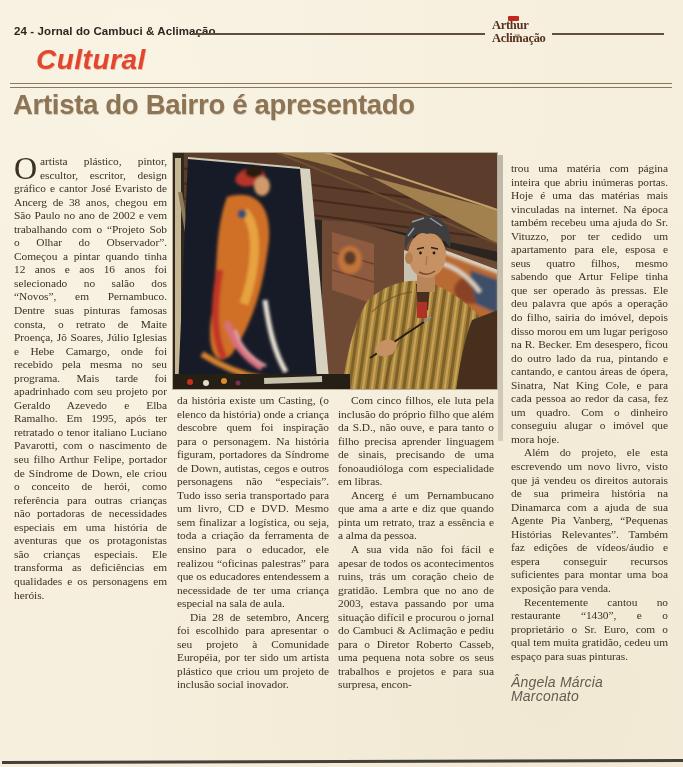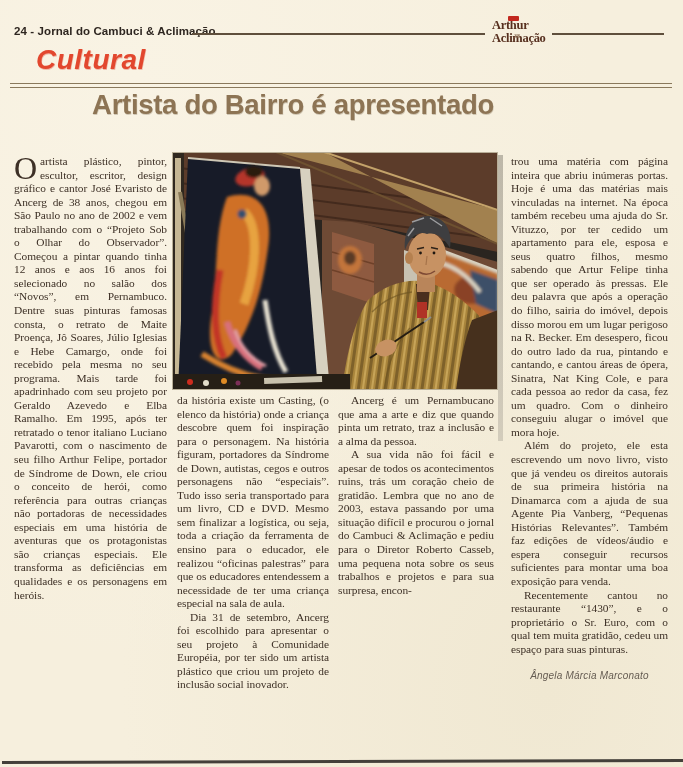--- a/index.html
+++ b/index.html
@@ -35,48 +35,47 @@
     margin-left:24px;
   }
   .double-rule { position:absolute; left:10px; top:83px; width:662px; height:3px;
     border-top:1px solid #8a795c; border-bottom:1px solid #8a795c; }
   
   .headline {
     position:absolute; left:13px; top:91px; width:560px;
     font-family:"Liberation Sans", sans-serif; font-weight:bold;
     font-size:27.5px; line-height:27px; color:#8d7454; letter-spacing:-0.3px;
     text-shadow:0.5px 0.7px 0.5px rgba(90,70,45,0.25);
-    text-align:center;
   }
   
   .photo { position:absolute; left:172px; top:152px; width:326px; height:238px; }
   .photo svg { display:block; }
   .photo-shadow { position:absolute; left:498px; top:155px; width:5px; height:286px;
     background:linear-gradient(#837e72, #b3ada0); opacity:0.5; }
   
   .col {
     position:absolute;
     font-size:11.4px; line-height:13.55px; color:#3d3026;
     text-align:justify; letter-spacing:-0.05px; overflow:hidden;
   }
   .col p { margin:0; }
   .col p.indent { text-indent:13px; }
   .col1 { left:14px;  top:155px; width:153px; height:606px; }
   .col2 { left:177px; top:394px; width:152px; height:368px; }
   .col3 { left:338px; top:394px; width:156px; height:368px; }
-  .col4 { left:511px; top:155px; width:157px; height:606px; }
+  .col4 { left:511px; top:162px; width:157px; height:606px; }
   .dropcap {
     float:left;
     font-size:32px; line-height:25px;
     padding:1px 3px 0 0; color:#3d3026;
   }
   .byline {
-    margin-top:13px; text-align:center;
+    margin-top:13px; text-align:left;
     font-family:"Liberation Sans", sans-serif; font-style:italic;
-    font-size:10px; color:#655c52; letter-spacing:0.2px;
+    font-size:14px; color:#655c52; letter-spacing:0.2px;
   }
   
   .bottom-rule { position:absolute; left:2px; top:760px; width:681px; height:3px;
     background:#44403a; transform:rotate(-0.15deg); }
 </style>
 </head>
 <body>
 
 <div id="page">
 
@@ -199,25 +198,26 @@
     </svg>
   </div>
   <div class="photo-shadow"></div>
 
   <div class="col col1">
     <p><span class="dropcap">O</span><span>artista plástico, pintor, escultor, escritor, design gráfico e cantor José Evaristo de Ancerg de 38 anos, chegou em São Paulo no ano de 2002 e vem trabalhando com o “Projeto Sob o Olhar do Observador”. Começou a pintar quando tinha 12 anos e aos 16 anos foi selecionado no salão dos “Novos”, em Pernambuco. Dentre suas pinturas famosas consta, o retrato de Maite Proença, Jô Soares, Júlio Iglesias e Hebe Camargo, onde foi recebido pela mesma no seu programa. Mais tarde foi apadrinhado com seu projeto por Geraldo Azevedo e Elba Ramalho. Em 1995, após ter retratado o tenor italiano Luciano Pavarotti, com o nascimento de seu filho Arthur Felipe, portador de Síndrome de Down, ele criou o conceito de herói, como referência para outras crianças não portadoras de necessidades especiais em uma história de aventuras que os protagonistas são crianças especiais. Ele transforma as deficiências em qualidades e os personagens em heróis.</span></p>
   </div>
 
   <div class="col col2">
     <p>da história existe um Casting, (o elenco da história) onde a criança descobre quem foi inspiração para o personagem. Na história figuram, portadores da Síndrome de Down, autistas, cegos e outros personagens não “especiais”. Tudo isso seria transportado para um livro, CD e DVD. Mesmo sem finalizar a logística, ou seja, toda a criação da ferramenta de ensino para o educador, ele realizou “oficinas palestras” para que os educadores entendessem a necessidade de ter uma criança especial na sala de aula.</p>
-    <p class="indent">Dia 31 de setembro, Ancerg foi escolhido para apresentar o seu projeto à Comunidade Européia, por ter sido um artista plástico que criou um projeto de inclusão social inovador.</p>
+    <p class="indent">Dia 28 de setembro, Ancerg foi escolhido para apresentar o seu projeto à Comunidade Européia, por ter sido um artista plástico que criou um projeto de inclusão social inovador.</p>
   </div>
 
   <div class="col col3">
-    <p class="indent">Ancerg é um Pernambucano que ama a arte e diz que quando pinta um retrato, traz a inclusão e a alma da pessoa.</p>
+    <p class="indent">Com cinco filhos, ele luta pela inclusão do próprio filho que além da S.D., não ouve, e para tanto o filho precisa aprender linguagem de sinais, precisando de uma fonoaudióloga com especialidade em libras.</p>
+    <p class="indent">Ancerg é um Pernambucano que ama a arte e diz que quando pinta um retrato, traz a essência e a alma da pessoa.</p>
     <p class="indent">A sua vida não foi fácil e apesar de todos os acontecimentos ruins, trás um coração cheio de gratidão. Lembra que no ano de 2003, estava passando por uma situação difícil e procurou o jornal do Cambuci &amp; Aclimação e pediu para o Diretor Roberto Casseb, uma pequena nota sobre os seus trabalhos e projetos e para sua surpresa, encon-</p>
   </div>
 
   <div class="col col4">
     <p>trou uma matéria com página inteira que abriu inúmeras portas. Hoje é uma das matérias mais vinculadas na internet. Na época também recebeu uma ajuda do Sr. Vituzzo, por ter cedido um apartamento para ele, esposa e seus quatro filhos, mesmo sabendo que Artur Felipe tinha que ser operado às pressas. Ele deu palavra que após a operação do filho, sairia do imóvel, depois disso morou em um lugar perigoso na R. Becker. Em desespero, ficou do outro lado da rua, pintando e cantando, e cantou áreas de ópera, Sinatra, Nat King Cole, e para cada pessoa ao redor da casa, fez um quadro. Com o dinheiro conseguiu alugar o imóvel que mora hoje.</p>
     <p class="indent">Além do projeto, ele esta escrevendo um novo livro, visto que já vendeu os direitos autorais de sua primeira história na Dinamarca com a ajuda de sua Agente Pia Vanberg, “Pequenas Histórias Relevantes”. Também faz edições de vídeos/áudio e espera conseguir recursos suficientes para montar uma boa exposição para venda.</p>
     <p class="indent">Recentemente cantou no restaurante “1430”, e o proprietário o Sr. Euro, com o qual tem muita gratidão, cedeu um espaço para suas pinturas.</p>
     <div class="byline">Ângela Márcia Marconato</div>
   </div>
 

